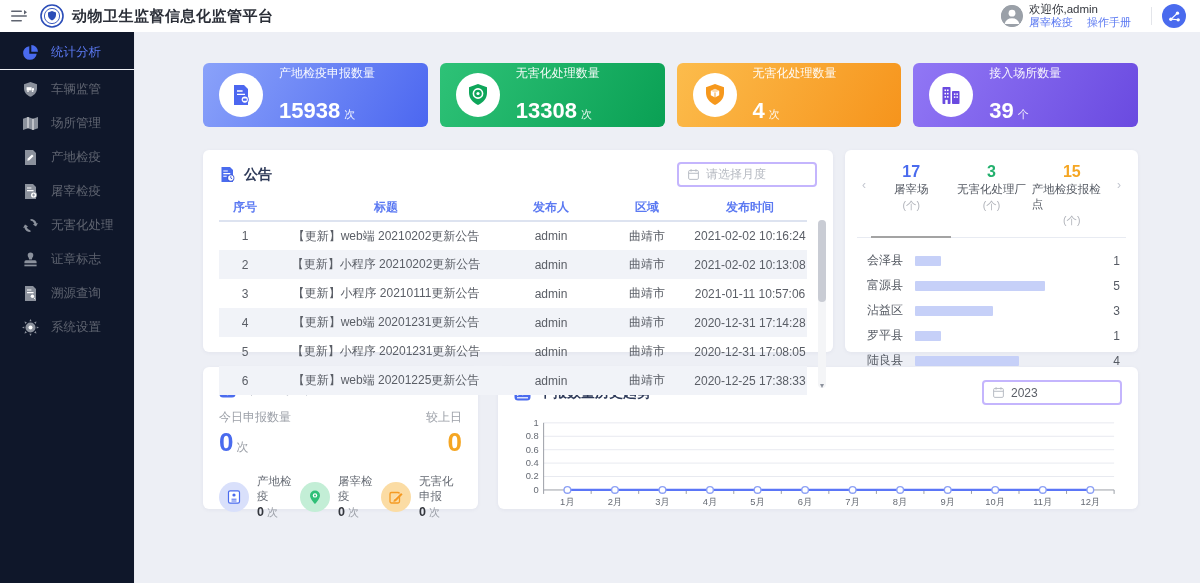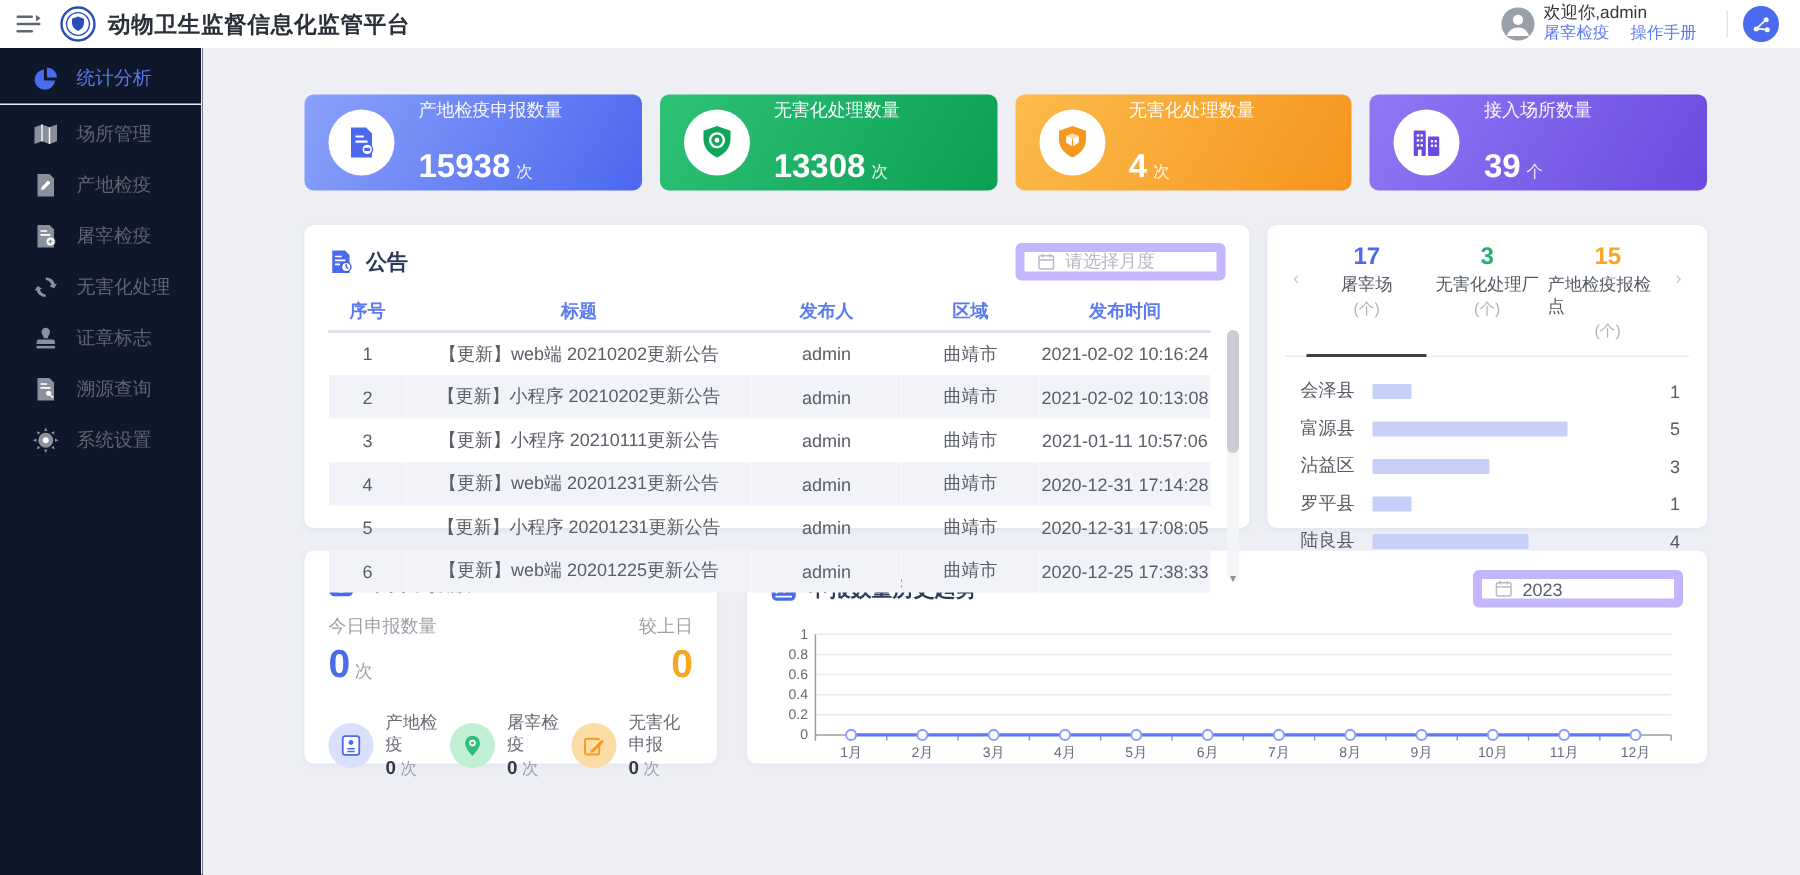--- a/index.html
+++ b/index.html
@@ -46,39 +46,39 @@
   .panel { background:#fff; border-radius:6px; box-shadow:0 1px 4px rgba(30,40,90,.05); }
   .panel-head { display:flex; align-items:center; }
   .p-icon { width:17px; height:17px; margin-right:8px; color:#4a6bee; }
   .p-title { font-size:14px; font-weight:bold; color:#2e3a59; }
 
   .mid-row { display:flex; gap:12px; margin-top:23px; height:202px; }
   .bottom-row { display:flex; gap:20px; margin-top:15px; height:142px; }
 
   
   .announcements { width:630px; flex:none; padding:12px 16px 10px; position:relative; }
-  .month-input, .year-input { margin-left:auto; width:140px; height:25px; border:6px solid #c4b5fd; border-radius:4px; display:flex; align-items:center; padding:0 8px; color:#b6bac2; background:#fff; cursor:text; }
+  .month-input, .year-input { margin-left:auto; width:140px; height:25px; border:2px solid #c4b5fd; border-radius:4px; display:flex; align-items:center; padding:0 8px; color:#b6bac2; background:#fff; cursor:text; }
   .month-input svg, .year-input svg { width:13px; height:13px; margin-right:6px; color:#b6bac2; flex:none; }
   .month-input span { font-size:12px; }
   .year-input span { color:#5a5e66; font-size:12px; }
   table.ann { width:588px; border-collapse:collapse; margin-top:8px; table-layout:fixed; }
   table.ann th { color:#5b79f2; font-size:12px; font-weight:bold; height:26px; text-align:center; border-bottom:2px solid #dde3f0; }
   table.ann td { font-size:12px; color:#5a5e66; height:29px; text-align:center; white-space:nowrap; overflow:hidden; }
   table.ann tr.stripe td { background:#f1f3f8; }
   .col-no{width:52px;} .col-title{width:230px;} .col-pub{width:100px;} .col-reg{width:92px;} .col-time{width:114px;}
   .ann-scrollbar { position:absolute; right:7px; top:70px; width:8px; height:168px; background:#f4f5f7; border-radius:4px; }
   .ann-thumb { position:absolute; top:0; left:0; width:8px; height:82px; background:#c9ccd4; border-radius:4px; cursor:pointer; }
   .ann-arrow { position:absolute; bottom:-2px; left:0; width:8px; font-size:8px; color:#8b919c; text-align:center; line-height:8px; cursor:pointer; }
 
   
   .facilities { width:293px; flex:none; padding:14px 12px 0; }
   .fac-tabs { display:flex; align-items:flex-start; border-bottom:1px solid #e8ebf2; }
   .fac-arrow { width:14px; color:#c2c6cf; font-size:12px; padding-top:14px; text-align:center; cursor:pointer; user-select:none; }
   .fac-tab { flex:1; display:flex; flex-direction:column; align-items:center; gap:2px; padding-bottom:9px; cursor:pointer; }
-  .fac-tab.active { border-bottom:2px solid #404040; margin-bottom:-1px; }
+  .fac-tab.active { border-bottom:2px solid #a3a3a3; margin-bottom:-1px; }
   .fac-value { font-size:16px; font-weight:bold; line-height:16px; }
   .fac-label { font-size:11.5px; color:#555a63; }
   .fac-unit { font-size:10.5px; color:#b0b3ba; }
   .fac-bars { padding:10px 6px 0 10px; }
   .bar-row { display:flex; align-items:center; height:25px; }
   .bar-label { width:48px; font-size:12px; color:#555a63; flex:none; }
   .bar-track { flex:1; }
   .bar-fill { height:10px; background:#c6d0f8; border-radius:1px; }
   .bar-value { width:22px; text-align:right; font-size:12px; color:#555a63; flex:none; }
 
@@ -153,20 +153,32 @@
 <aside class="sidebar">
   <nav id="sidebar-nav">
       <div class="side-item active divided">
         <span class="s-icon">
           <svg viewBox="0 0 17 17" fill="currentColor">
             <path d="M7.3 2.3a6.8 6.8 0 1 0 7.4 7.4H7.3z"></path>
             <path d="M9.3 1a6.8 6.8 0 0 1 6.7 6.7H9.3z"></path>
           </svg>
         </span>
     <span class="s-label">统计分析</span>
+      </div>
+      <div class="side-item">
+        <span class="s-icon">
+          <svg viewBox="0 0 17 17" fill="currentColor">
+            <path d="M8.5 1l6.5 2.3v3.9c0 4-2.6 6.9-6.5 8.6C4.6 14.1 2 11.2 2 7.2V3.3z"></path>
+            <rect x="4.6" y="6.2" width="5" height="3.2" fill="#fff"></rect>
+            <path d="M9.9 7.2h2.1v2.2H9.9z" fill="#fff"></path>
+            <circle cx="6" cy="10.1" r=".9" fill="#fff"></circle>
+            <circle cx="10.6" cy="10.1" r=".9" fill="#fff"></circle>
+          </svg>
+        </span>
+    <span class="s-label">车辆监管</span>
       </div>
       <div class="side-item">
         <span class="s-icon">
           <svg viewBox="0 0 17 17" fill="currentColor">
             <path d="M1 3.8L6 2l5 1.8L16 2v11.2L11 15l-5-1.8L1 15z"></path>
             <path d="M6 2v11.2M11 3.8V15" stroke="#fff" stroke-width=".9"></path>
           </svg>
         </span>
     <span class="s-label">场所管理</span>
       </div>

